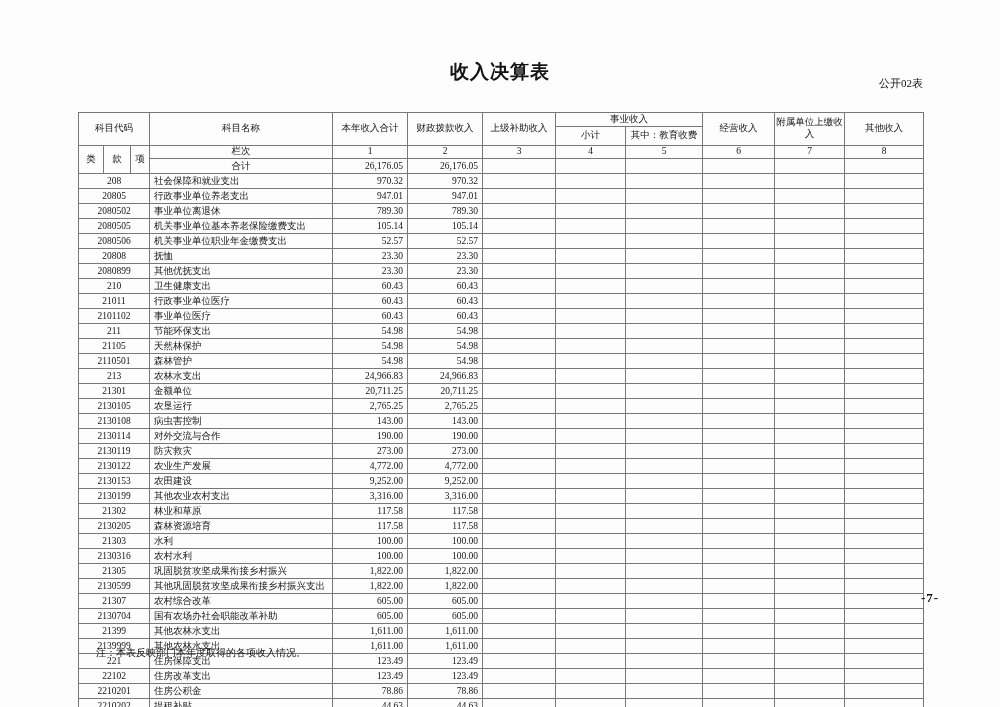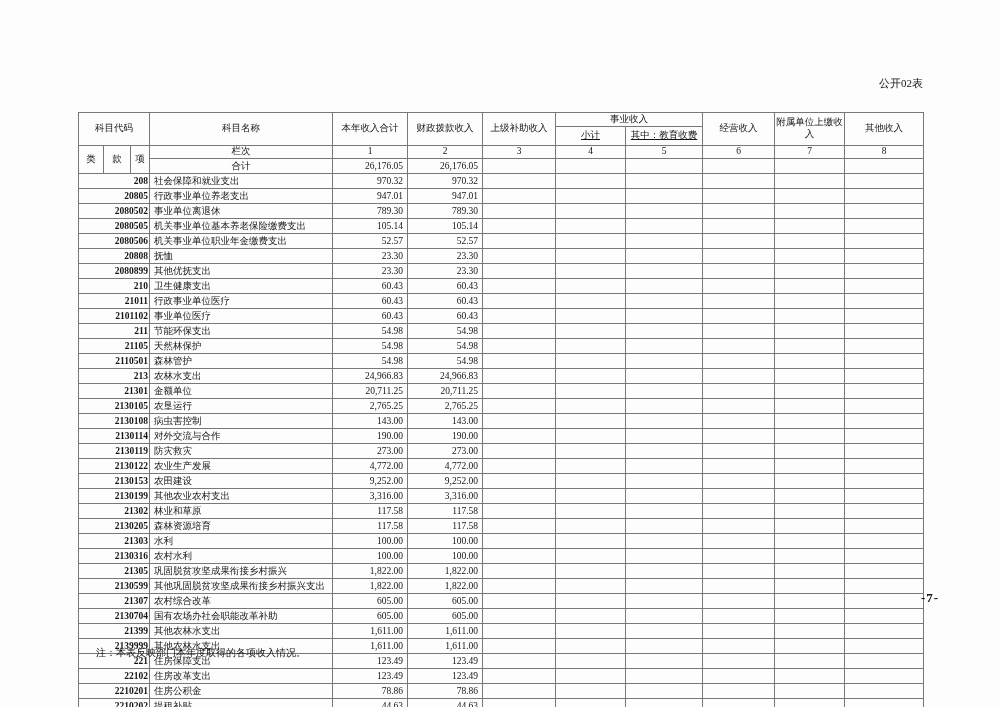--- a/index.html
+++ b/index.html
@@ -23,40 +23,41 @@
     border-collapse: collapse; table-layout: fixed;
   }
   .income th, .income td {
     border: 1px solid #787878; overflow: hidden; white-space: nowrap;
     font-size: 9.5px; box-sizing: border-box;
   }
   .income th { font-weight: normal; text-align: center; padding: 0 1px; line-height: 1.25; }
   .income th.wrap { white-space: normal; }
   .income td { height: 12px; line-height: 12px; }
   tr.h1 th { height: 14px; }
-  tr.h2 th { height: 19px; text-decoration: underline; }
+  tr.h2 th { height: 19px; }
   tr.h3 th { height: 12px; }
   tr.h4 td { height: 12px; }
-  .c-code { text-align: right; padding-left: 1px; font-weight: bold; }
+  .c-code { text-align: center; padding-left: 1px; }
   .c-name { text-align: left; padding-left: 4px; }
   .c-num  { text-align: right; padding-right: 4px; }
   .c-center { text-align: center; }
   .c-empty { }
   .bold { font-weight: normal; }
   .note { position: absolute; top: 646px; left: 96px; font-size: 10px; }
   .page-num {
     position: absolute; top: 590px; left: 921px;
     font-size: 13px; font-weight: bold; letter-spacing: 1px;
   }
 </style>
 </head>
 <body>
 
 <div class="sheet">
 
+  <div class="title">收入决算表</div>
 
   <div class="doc-code">公开02表</div>
 
 
   <table class="income">
     <colgroup>
       <col style="width:25px">
         <col style="width:27px">
         <col style="width:19px">
       <col style="width:183px">

